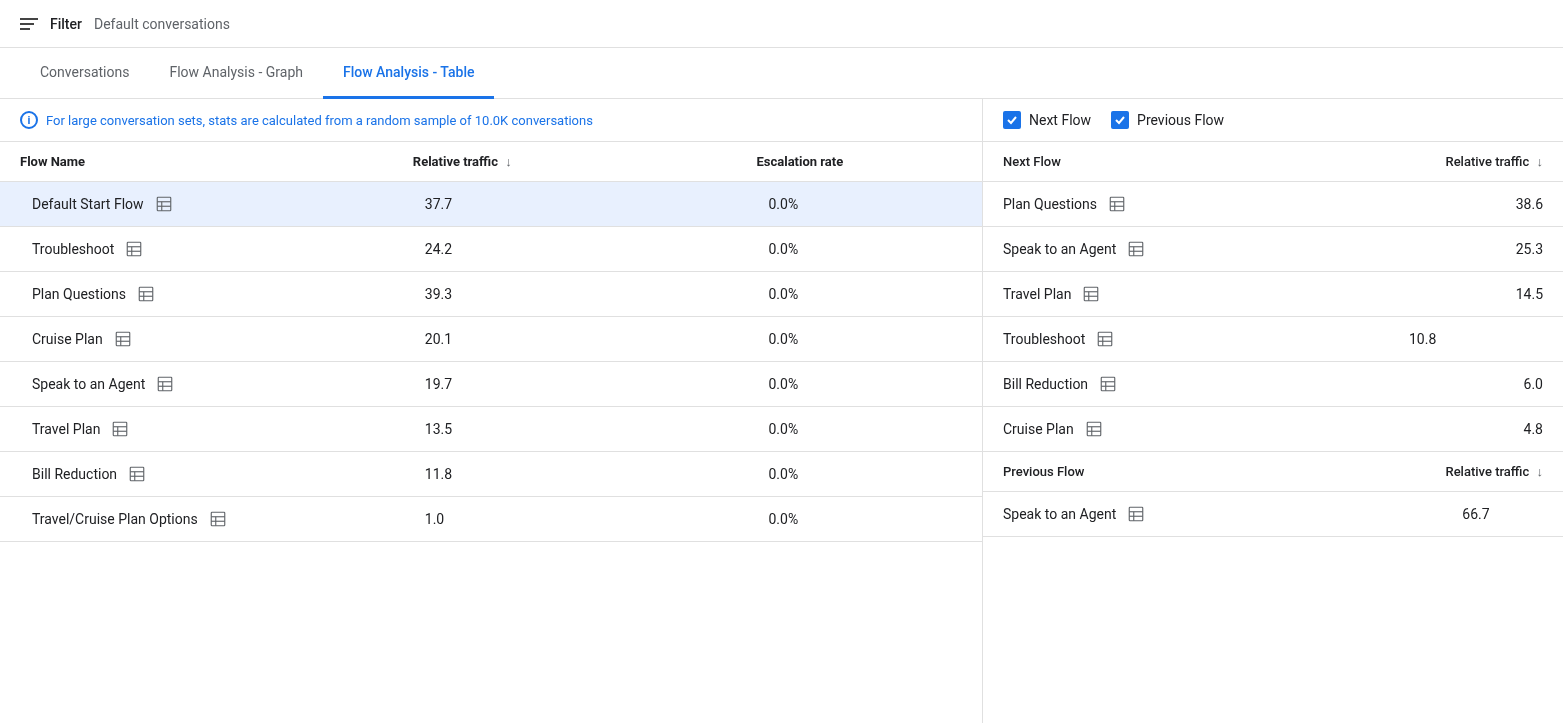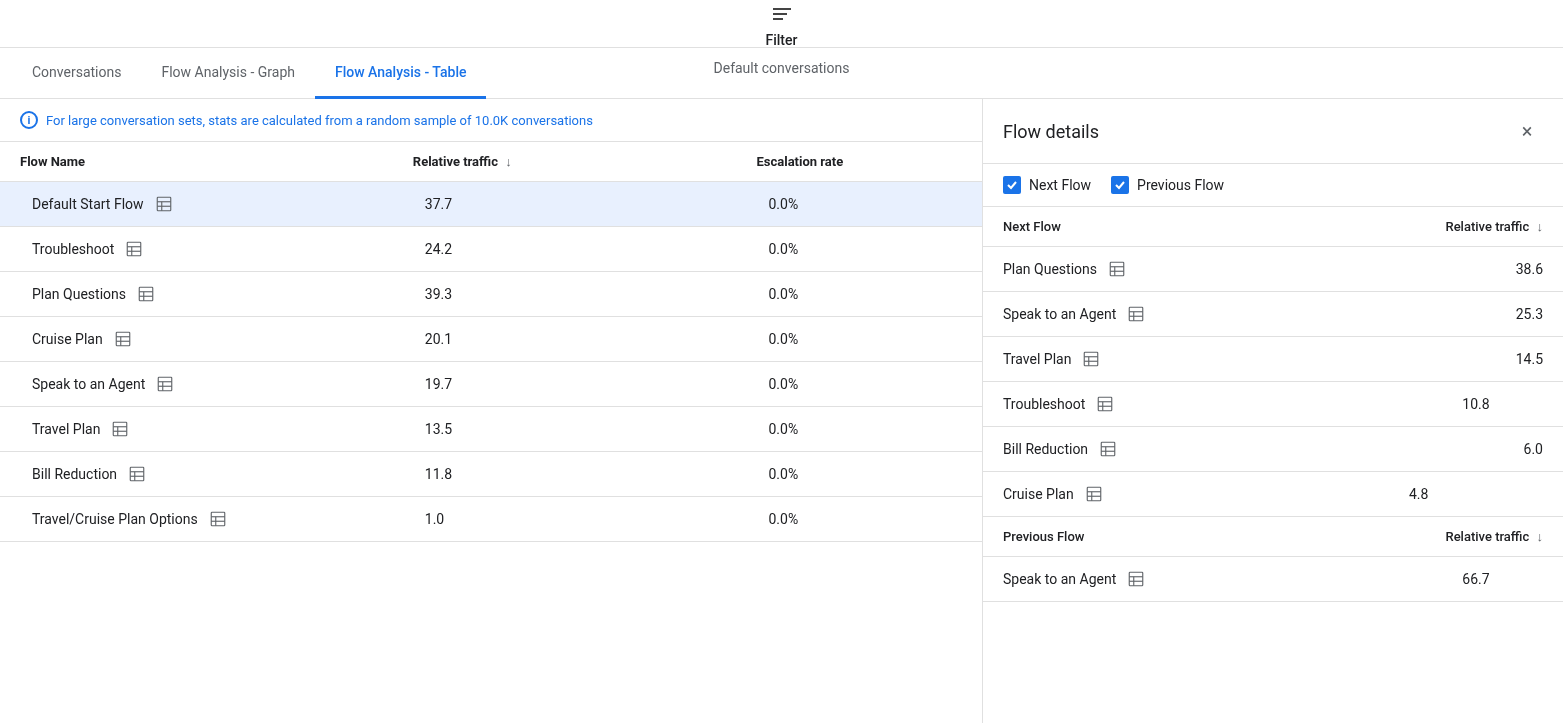--- a/index.html
+++ b/index.html
@@ -1,33 +1,33 @@
 <!DOCTYPE html>
 <html><head>
   <meta charset="utf-8">
   <style>
     * { box-sizing: border-box; margin: 0; padding: 0; }
     body { font-family: 'Google Sans', Roboto, Arial, sans-serif; font-size: 14px; color: #202124; background: #fff; }
 
     
     .filter-bar {
       display: flex; align-items: center; gap: 12px;
-      padding: 8px 20px; border-bottom: 1px solid #e0e0e0; height: 48px; flex-direction: column;
+      padding: 8px 20px; border-bottom: 1px solid #e0e0e0; height: 48px;
     }
     .filter-icon { display: flex; flex-direction: column; gap: 3px; cursor: pointer; }
     .filter-icon span { display: block; height: 2px; background: #444; }
     .filter-icon span:nth-child(1) { width: 18px; }
     .filter-icon span:nth-child(2) { width: 14px; }
     .filter-icon span:nth-child(3) { width: 10px; }
     .filter-label { font-weight: 500; font-size: 14px; color: #202124; }
     .filter-text { font-size: 14px; color: #5f6368; }
 
     
     .tabs-bar {
-      display: flex; border-bottom: 1px solid #e0e0e0; padding: 0 12px;
+      display: flex; border-bottom: 1px solid #e0e0e0; padding: 0 20px;
     }
     .tab {
       padding: 16px 20px; font-size: 14px; color: #5f6368; cursor: pointer;
       border-bottom: 3px solid transparent; margin-bottom: -1px; white-space: nowrap;
     }
     .tab.active { color: #1a73e8; border-bottom: 3px solid #1a73e8; font-weight: 500; }
 
     
     .main-layout { display: flex; height: calc(100vh - 96px); }
 
@@ -285,24 +285,20 @@
       </div>
     </td>
     <td>1.0</td>
     <td>0.0%</td>
   </tr>
         </tbody>
     </table>
   </div>
 
   <div class="right-panel">
-    <div class="right-panel-header">
-      <span class="right-panel-title">Flow details</span>
-      <div class="close-btn">×</div>
-    </div>
 
     <div class="checkboxes-row">
       <div class="checkbox-item">
         <div class="checkbox-box">
           <svg viewBox="0 0 12 12">
               <polyline points="2,6 5,9 10,3" stroke="white" stroke-width="2" fill="none"></polyline>
             </svg>
         </div>
         <span class="checkbox-label">Next Flow</span>
       </div>
@@ -385,21 +381,21 @@
         <div class="table-icon">
                     <svg viewBox="0 0 24 24" xmlns="http://www.w3.org/2000/svg">
   <rect x="3" y="3" width="18" height="18" rx="1" ry="1" fill="none" stroke="#5f6368" stroke-width="1.5"></rect>
   <line x1="3" y1="9" x2="21" y2="9" stroke="#5f6368" stroke-width="1.5"></line>
   <line x1="3" y1="15" x2="21" y2="15" stroke="#5f6368" stroke-width="1.5"></line>
   <line x1="9" y1="9" x2="9" y2="21" stroke="#5f6368" stroke-width="1.5"></line>
 </svg>
                   </div>
       </div>
     </td>
-    <td style="text-align:center">10.8</td>
+    <td style="text-align:left">10.8</td>
   </tr>
             <tr>
     <td>
       <div class="row-name-cell">
         <span>Bill Reduction</span>
         <div class="table-icon">
                     <svg viewBox="0 0 24 24" xmlns="http://www.w3.org/2000/svg">
   <rect x="3" y="3" width="18" height="18" rx="1" ry="1" fill="none" stroke="#5f6368" stroke-width="1.5"></rect>
   <line x1="3" y1="9" x2="21" y2="9" stroke="#5f6368" stroke-width="1.5"></line>
   <line x1="3" y1="15" x2="21" y2="15" stroke="#5f6368" stroke-width="1.5"></line>
@@ -417,21 +413,21 @@
         <div class="table-icon">
                     <svg viewBox="0 0 24 24" xmlns="http://www.w3.org/2000/svg">
   <rect x="3" y="3" width="18" height="18" rx="1" ry="1" fill="none" stroke="#5f6368" stroke-width="1.5"></rect>
   <line x1="3" y1="9" x2="21" y2="9" stroke="#5f6368" stroke-width="1.5"></line>
   <line x1="3" y1="15" x2="21" y2="15" stroke="#5f6368" stroke-width="1.5"></line>
   <line x1="9" y1="9" x2="9" y2="21" stroke="#5f6368" stroke-width="1.5"></line>
 </svg>
                   </div>
       </div>
     </td>
-    <td style="">4.8</td>
+    <td style="text-align:right">4.8</td>
   </tr>
           </tbody>
       </table>
     </div>
 
     <div class="sub-section">
       <table class="sub-table">
         <thead>
           <tr>
             <th style="width:70%">

